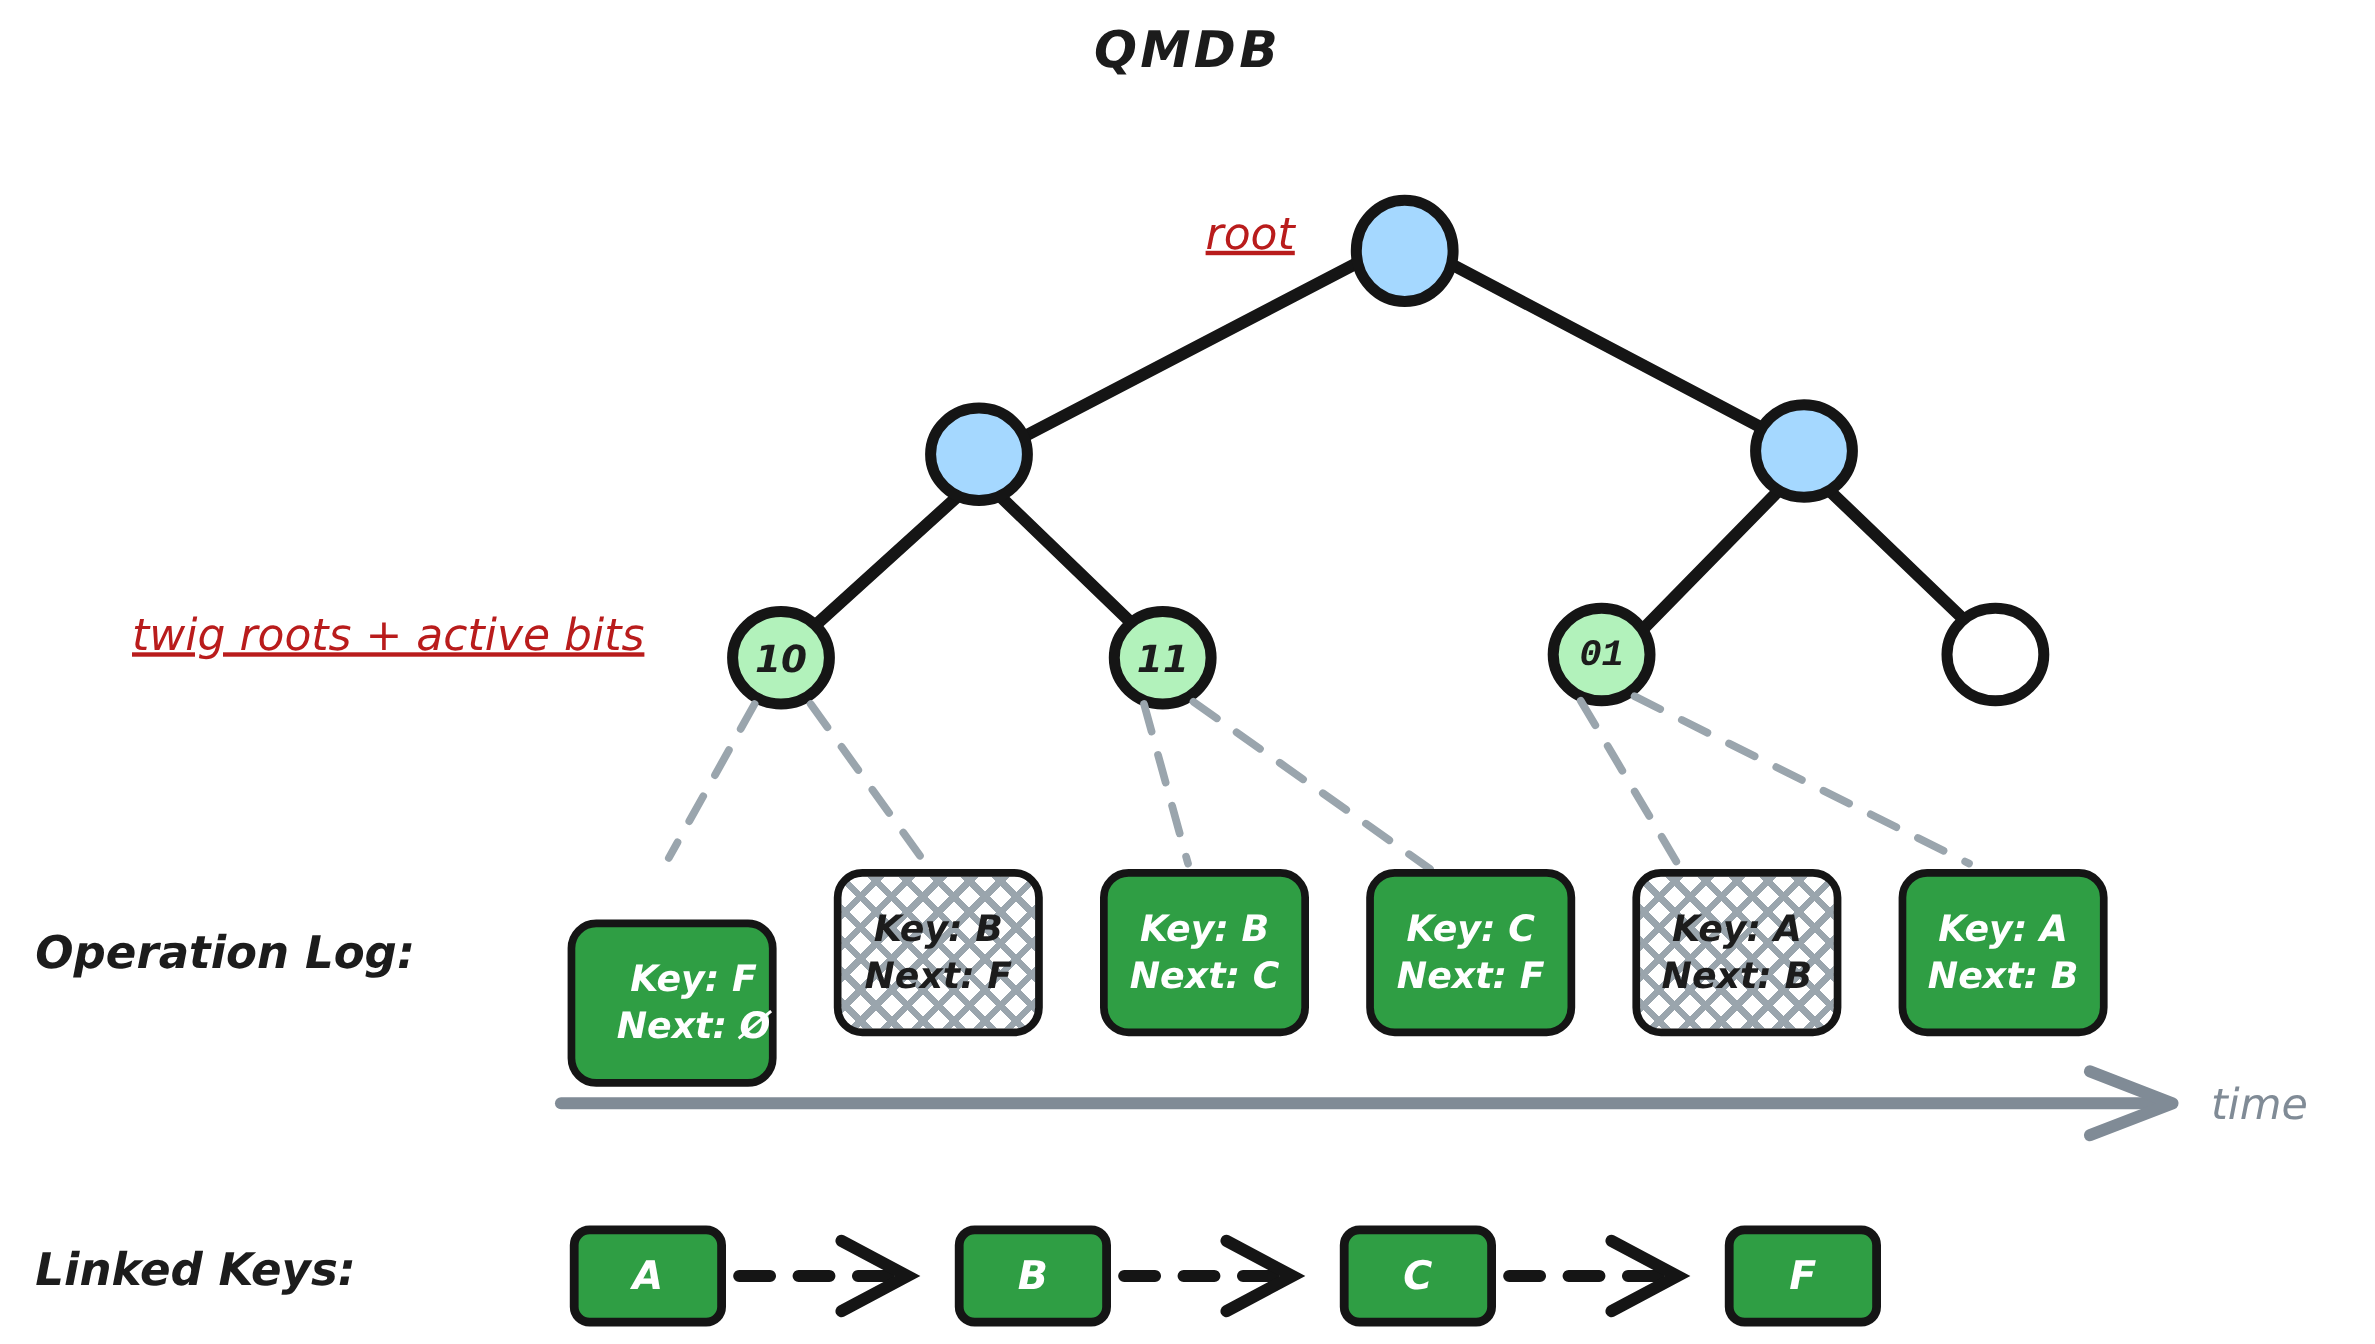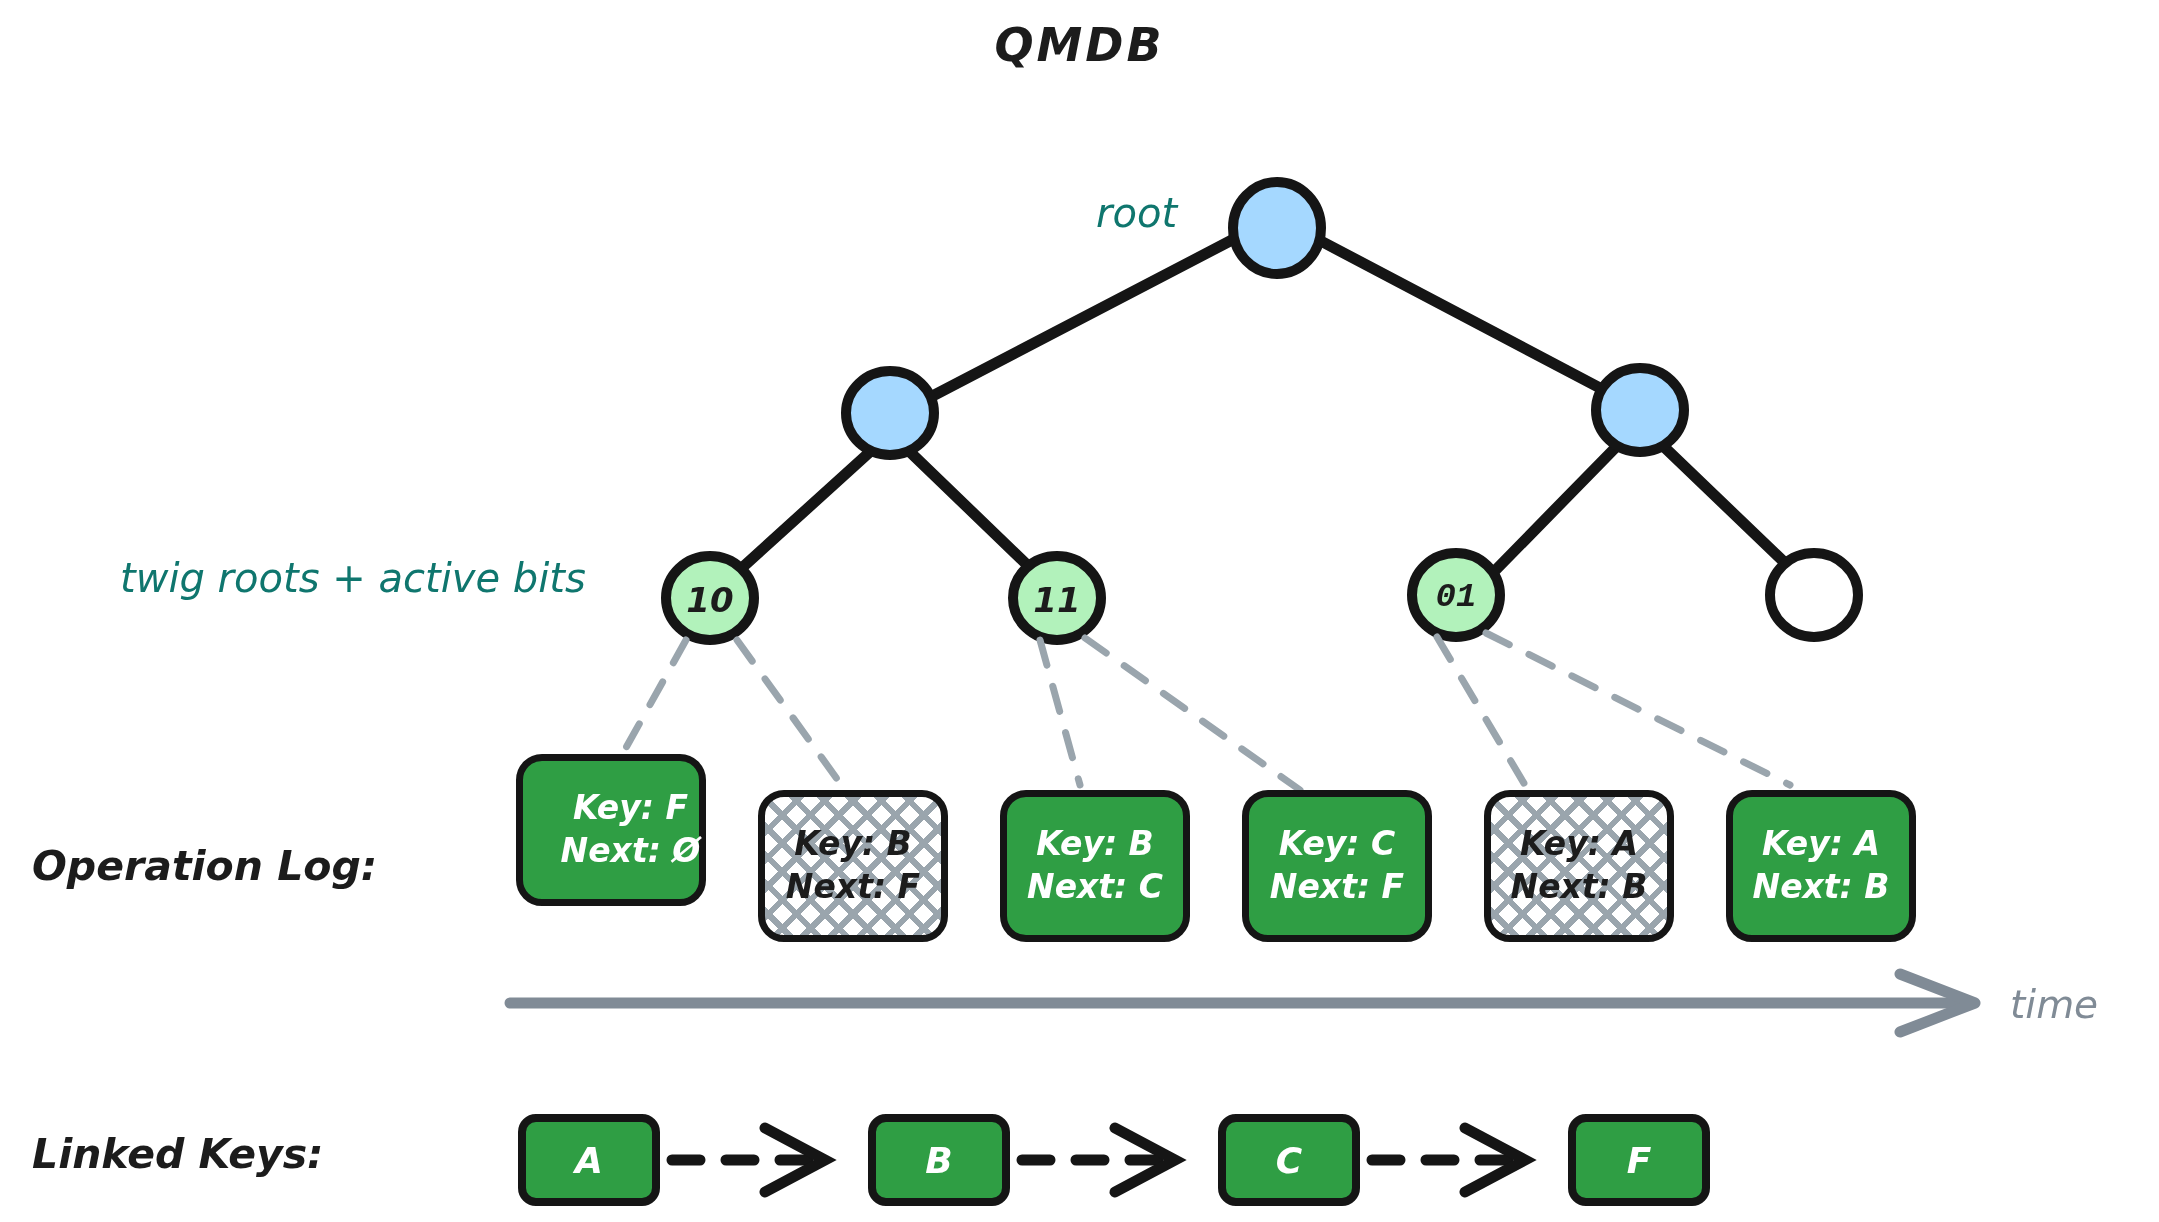--- a/index.html
+++ b/index.html
@@ -33,24 +33,25 @@
     text-align: center;
     font-size: 46px;
     letter-spacing: 3px;
     color: #1c1c1c;
     font-style: italic;
     font-weight: 600;
   }
   
   .node-label {
     position: absolute;
-    color: #0f766e;
+    color: #b91c1c;
     font-size: 40px;
     font-style: italic;
     white-space: nowrap;
+    text-decoration: underline;
   }
   .row-label {
     position: absolute;
     color: #1c1c1c;
     font-size: 41px;
     font-style: italic;
     font-weight: 700;
     white-space: nowrap;
   }
   .twig-text {
@@ -188,21 +189,21 @@
 <div class="row-label hand" style="left:32px; top:842px;">Operation Log:</div>
 
 <div class="row-label hand" style="left:32px; top:1130px;text-align:right;">Linked Keys:</div>
 
 <div class="time-label hand" style="left:2010px; top:982px;">time</div>
 
 <div class="twig-text hand" style="left:710px; top:600px;">10</div>
 <div class="twig-text hand" style="left:1057px; top:600px;">11</div>
 <div class="twig-text hand" style="left:1456px; top:597px;font-family:Liberation Mono, monospace;">01</div>
 
-<div class="op-box active" style="left:516px; top:754px;padding-left:39px;">
+<div class="op-box active" style="left:516px; top:836px;padding-left:39px;">
   <div class="op-line hand">Key: F</div>
   <div class="op-line hand">Next: Ø</div>
 </div>
 
 <div class="op-box inactive" style="left:758px; top:790px;">
   <div class="op-line hand">Key: B</div>
   <div class="op-line hand">Next: F</div>
 </div>
 
 <div class="op-box active" style="left:1000px; top:790px;">

